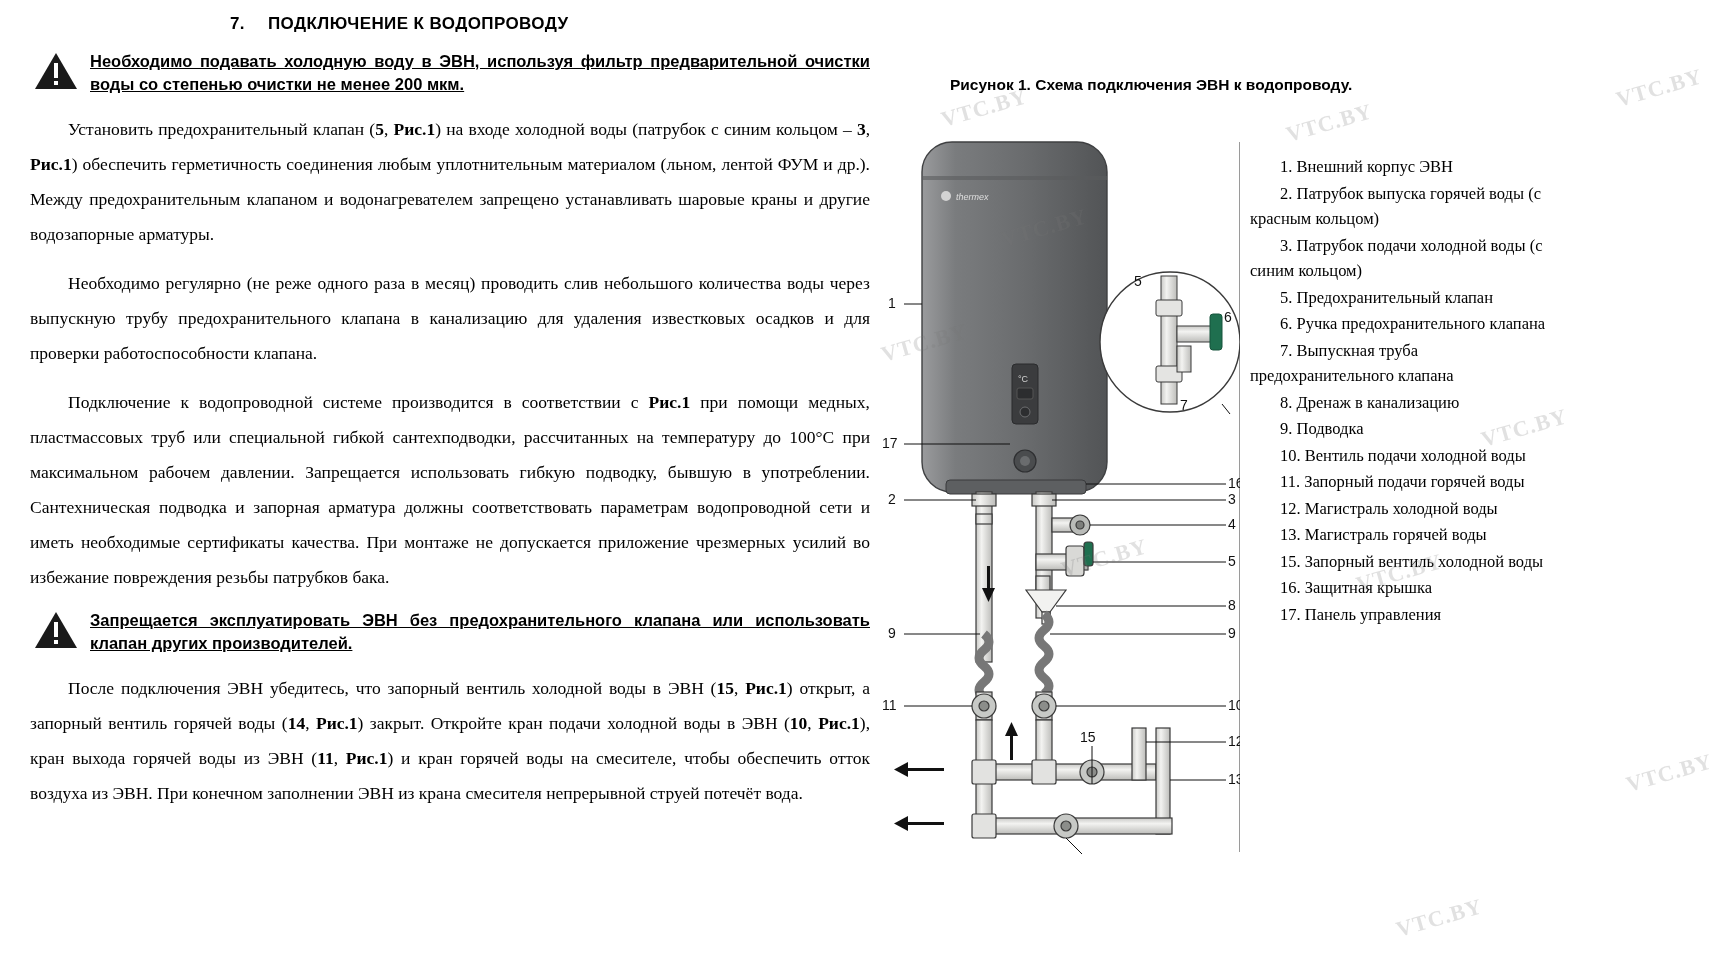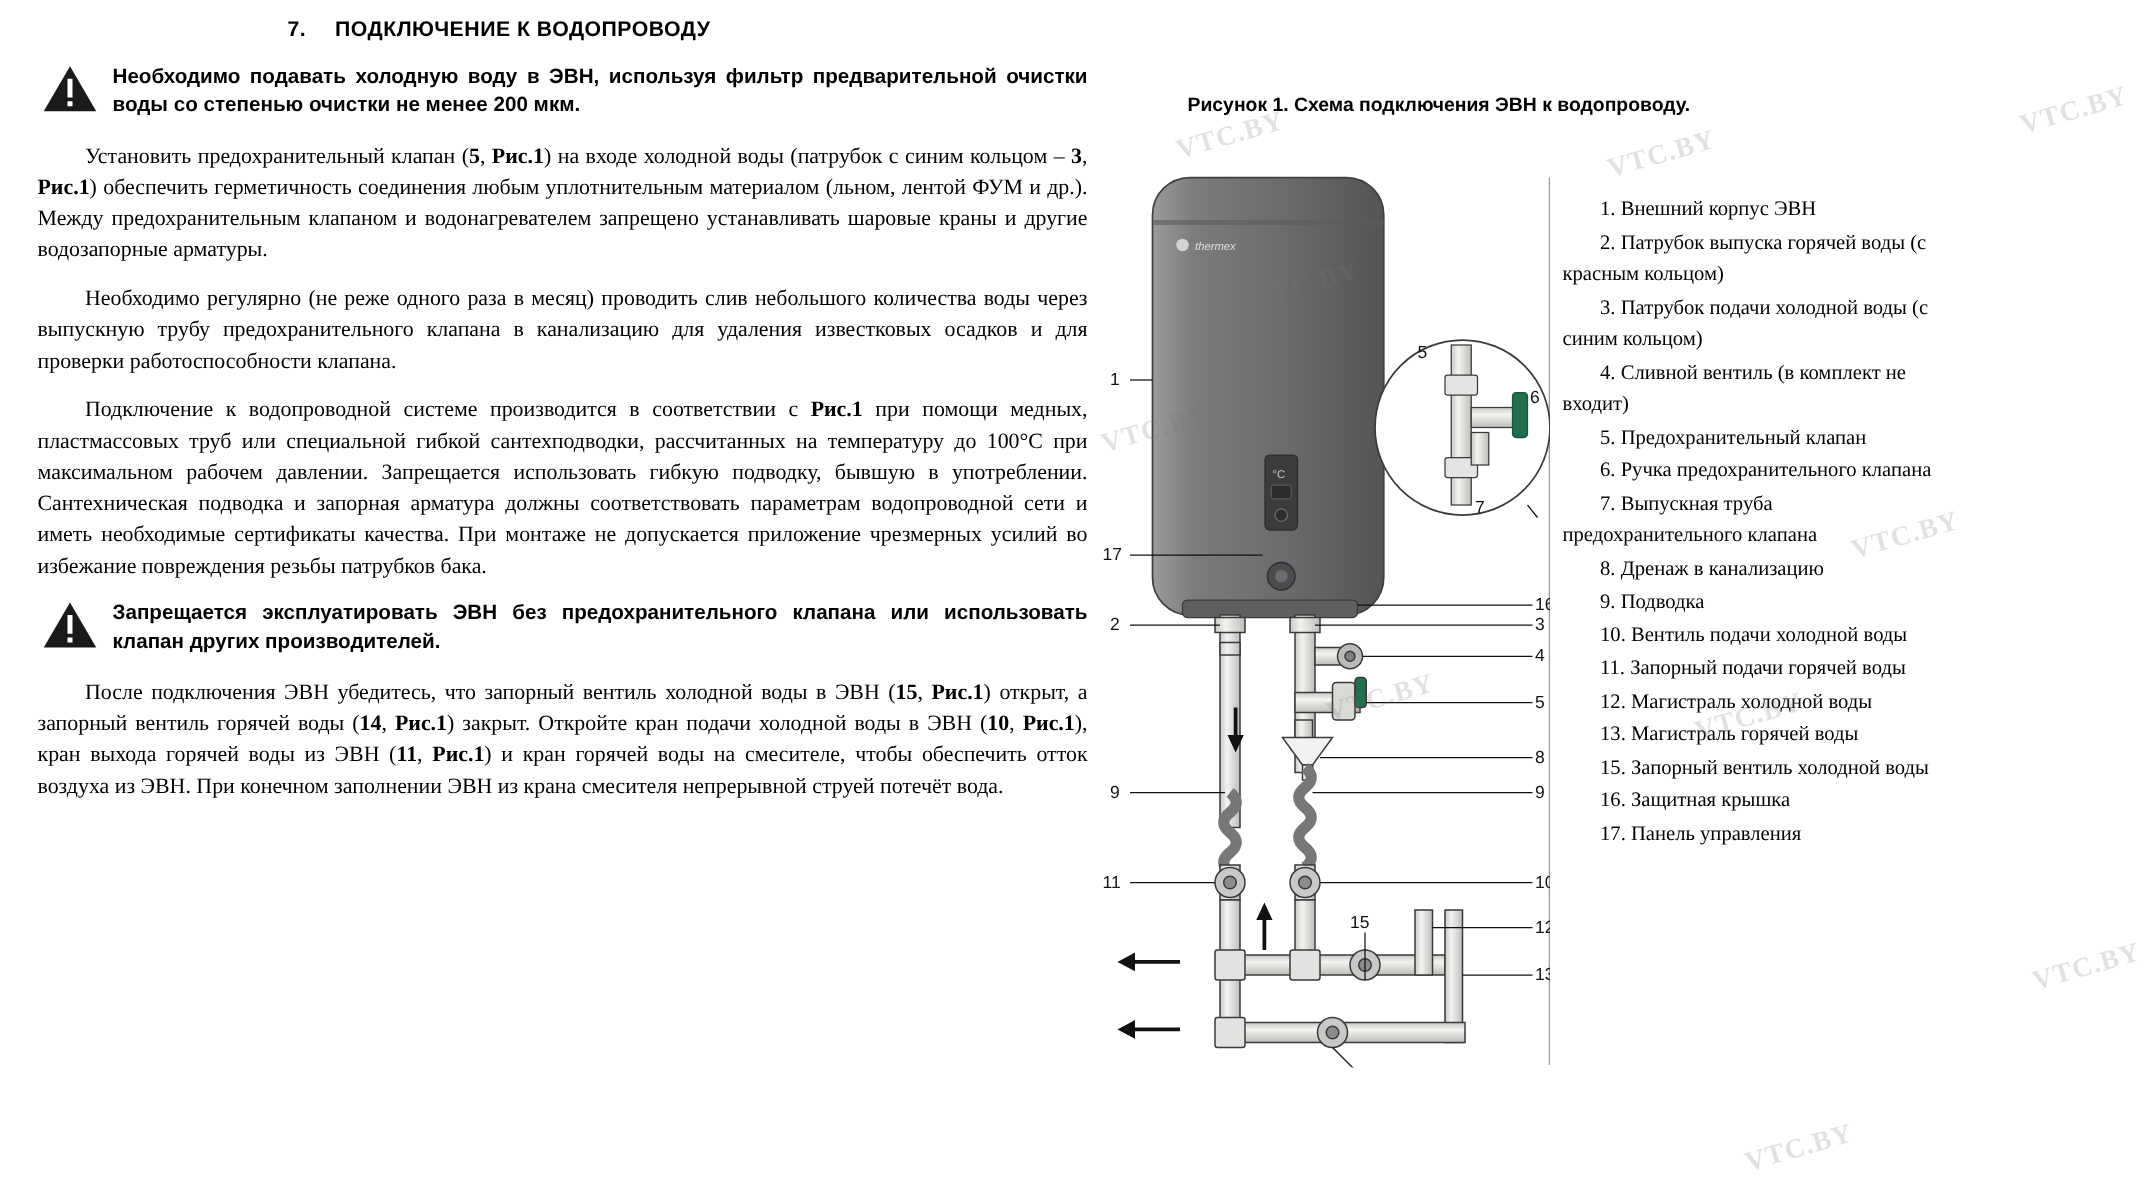--- a/index.html
+++ b/index.html
@@ -35,39 +35,40 @@
     letter-spacing: 0.4px;
     margin: 0 0 16px 0;
     padding-left: 200px;
   }
   .section-title .num {
     display: inline-block;
     width: 38px;
   }
   p.body {
     font-size: 17.5px;
-    line-height: 25px;
+    line-height: 35px;
     text-align: justify;
     margin: 0 0 14px 0;
     text-indent: 38px;
   }
 
   .warn-block {
     position: relative;
     padding-left: 60px;
     margin: 0 0 16px 0;
     min-height: 42px;
   }
   .warn-block p {
     font-family: "Liberation Sans", sans-serif;
     font-weight: bold;
     font-size: 16.5px;
     line-height: 23px;
     text-align: justify;
     margin: 0;
+    text-decoration: underline;
   }
   .warn-icon {
     position: absolute;
     left: 4px;
     top: 2px;
     width: 44px;
     height: 38px;
   }
   .warn-icon svg { display: block; }
 
@@ -348,21 +349,20 @@
 
         <text x="6" y="790" font-family="Liberation Serif, serif" font-size="16" fill="#111">к точкам</text>
         <text x="6" y="812" font-family="Liberation Serif, serif" font-size="16" fill="#111">потребления</text>
       </svg>
     </div>
 
     <div class="legend">
       <div class="item"><span class="n">1.</span> <span>Внешний корпус ЭВН</span></div>
       <div class="item"><span class="n">2.</span> <span>Патрубок выпуска горячей воды (с красным кольцом)</span></div>
       <div class="item"><span class="n">3.</span> <span>Патрубок подачи холодной воды (с синим кольцом)</span></div>
-      <div class="item"><span class="n">4.</span> <span>Сливной вентиль (в комплект не входит)</span></div>
       <div class="item"><span class="n">5.</span> <span>Предохранительный клапан</span></div>
       <div class="item"><span class="n">6.</span> <span>Ручка предохранительного клапана</span></div>
       <div class="item"><span class="n">7.</span> <span>Выпускная труба предохранительного клапана</span></div>
       <div class="item"><span class="n">8.</span> <span>Дренаж в канализацию</span></div>
       <div class="item"><span class="n">9.</span> <span>Подводка</span></div>
       <div class="item"><span class="n">10.</span> <span>Вентиль подачи холодной воды</span></div>
       <div class="item"><span class="n">11.</span> <span>Запорный подачи горячей воды</span></div>
       <div class="item"><span class="n">12.</span> <span>Магистраль холодной воды</span></div>
       <div class="item"><span class="n">13.</span> <span>Магистраль горячей воды</span></div>
       <div class="item"><span class="n">15.</span> <span>Запорный вентиль холодной воды</span></div>

